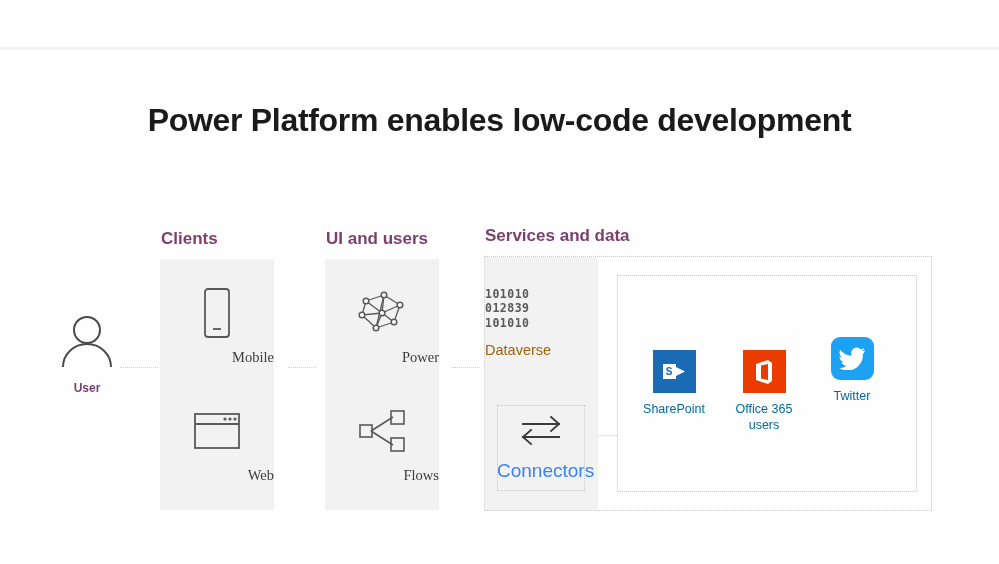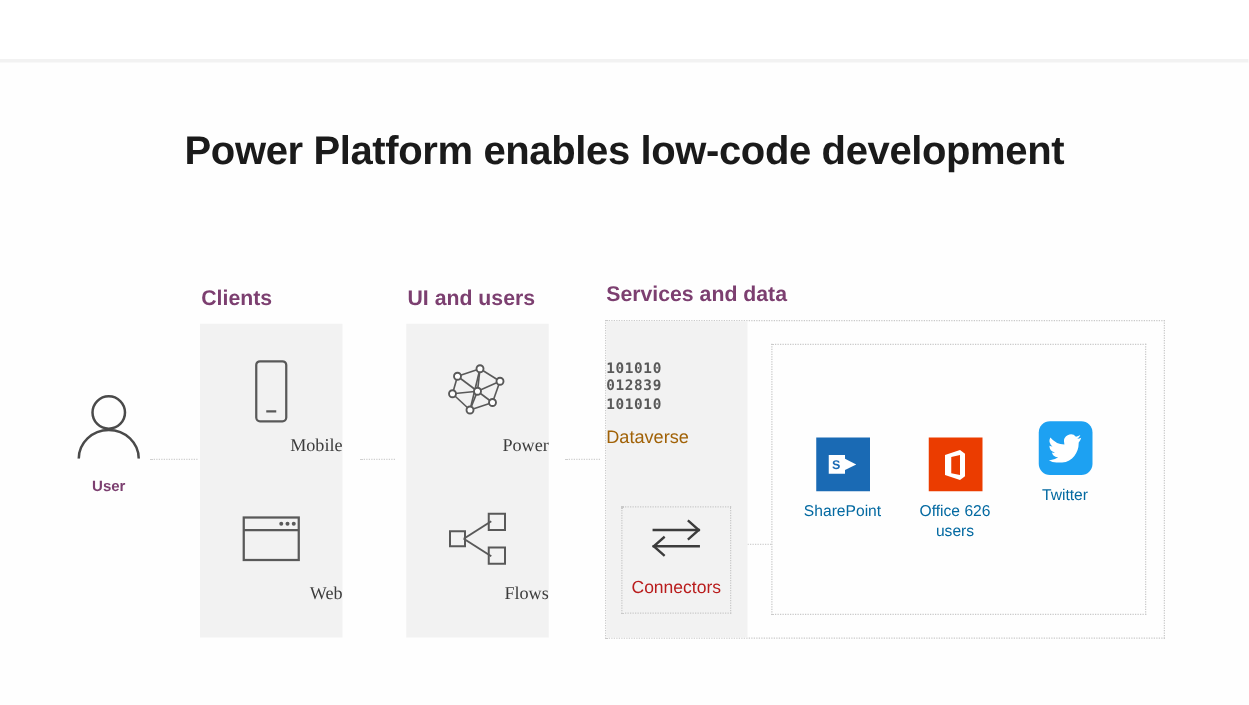--- a/index.html
+++ b/index.html
@@ -136,22 +136,22 @@
 
   
   #tile-connectors {
     position: absolute;
     left: 497px; top: 366px;
     width: 88px;
     text-align: center;
   }
   #connectors-label {
     margin-top: 9px;
-    font-size: 14px;
-    color: #b91c1c;
+    font-size: 19px;
+    color: #3b82f6;
   }
 
   
   .service {
     position: absolute;
     width: 92px;
     text-align: center;
   }
   .service .svc-label {
     margin-top: 9px;
@@ -315,21 +315,21 @@
   </div>
 
   <div class="service" id="svc-office365">
     <div class="svc-square sq-office">
       <svg width="24" height="28" viewBox="0 0 24 28">
         <path d="M4 6 L16 2 L20 5 L20 23 L16 26 L4 22 L4 6 Z" fill="#ffffff"></path>
         <path d="M16 2 L16 26 L4 22 L12 21 L12 6 Z" fill="#eb3c00" opacity="0.0"></path>
         <path d="M16 6 L16 22 L9 20.5 L9 7.5 Z" fill="#eb3c00"></path>
       </svg>
     </div>
-    <div class="svc-label"><span>Office 626</span><br><span>users</span></div>
+    <div class="svc-label"><span>Office 365</span><br><span>users</span></div>
   </div>
 
   <div class="service" id="svc-twitter">
     <div class="svc-square sq-twitter">
       <svg width="27" height="23" viewBox="0 0 27 23">
         <path d="M26 3.2c-1 .45-2.05.75-3.15.88a5.5 5.5 0 0 0 2.4-3.03c-1.05.63-2.22 1.08-3.47 1.33A5.47 5.47 0 0 0 12.4 7.4c0 .43.05.85.14 1.25A15.5 15.5 0 0 1 1.3 2.9a5.47 5.47 0 0 0 1.7 7.3 5.4 5.4 0 0 1-2.47-.68v.07a5.47 5.47 0 0 0 4.38 5.36 5.5 5.5 0 0 1-2.46.1 5.47 5.47 0 0 0 5.1 3.8A10.97 10.97 0 0 1 0 21.1a15.47 15.47 0 0 0 8.38 2.45c10.05 0 15.55-8.33 15.55-15.55l-.02-.71A11.1 11.1 0 0 0 26 3.2z" fill="#ffffff"></path>
       </svg>
     </div>
     <div class="svc-label">Twitter</div>
   </div>

